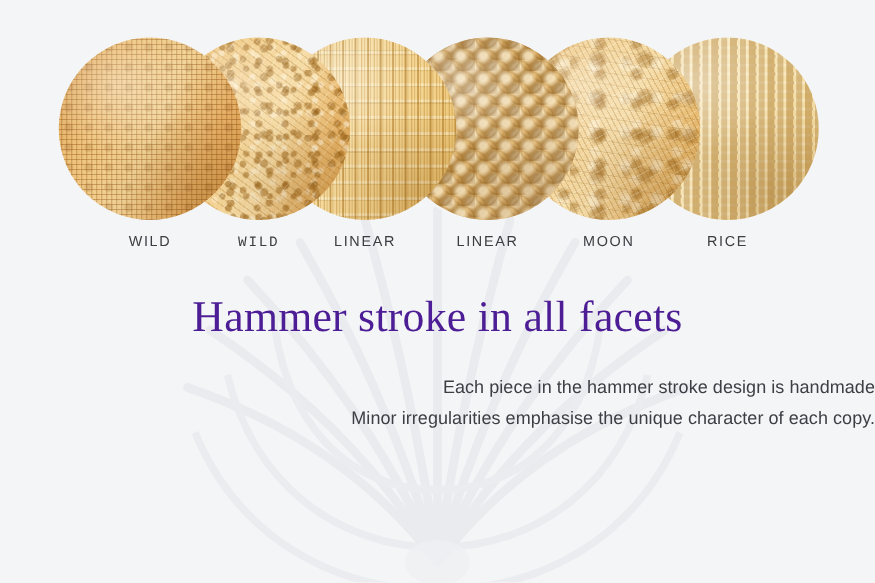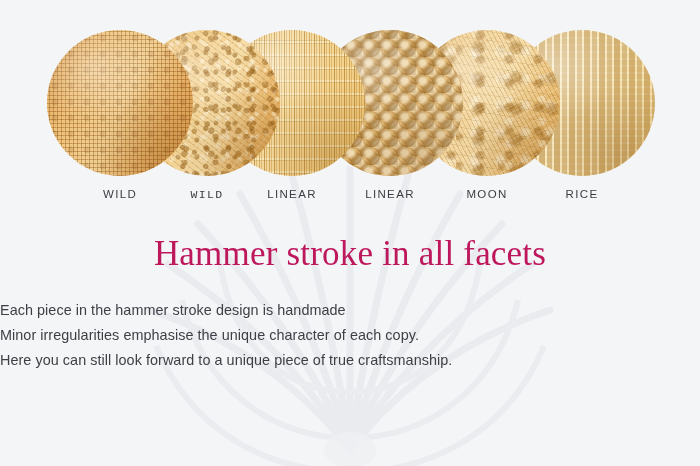--- a/index.html
+++ b/index.html
@@ -259,31 +259,31 @@
   .headline {
     position: absolute;
     left: 0;
     top: 234px;
     width: 700px;
     text-align: center;
     font-family: "Liberation Serif", serif;
     font-size: 35px;
     font-weight: 400;
     letter-spacing: .2px;
-    color: #be185d;
+    color: #4c1d95;
     z-index: 3;
   }
 
   
   .body-copy {
     position: absolute;
     left: 0;
     top: 298px;
     width: 700px;
-    text-align: left;
+    text-align: right;
     z-index: 3;
   }
   .body-copy p {
     margin: 0;
     font-family: "Liberation Sans", sans-serif;
     font-size: 14.4px;
     line-height: 25px;
     color: #3d3f45;
     letter-spacing: .05px;
   }
@@ -358,16 +358,15 @@
     <div class="label" style="left:390px;">LINEAR</div>
     <div class="label" style="left:582px;">RICE</div>
     <div class="label" style="left:487px;">MOON</div>
   </div>
 
   <div class="headline">Hammer stroke in all facets</div>
 
   <div class="body-copy">
     <p>Each piece in the hammer stroke design is handmade</p>
     <p>Minor irregularities emphasise the unique character of each copy.</p>
-    <p>Here you can still look forward to a unique piece of true craftsmanship.</p>
   </div>
 
 </div>
 
 </body></html>

